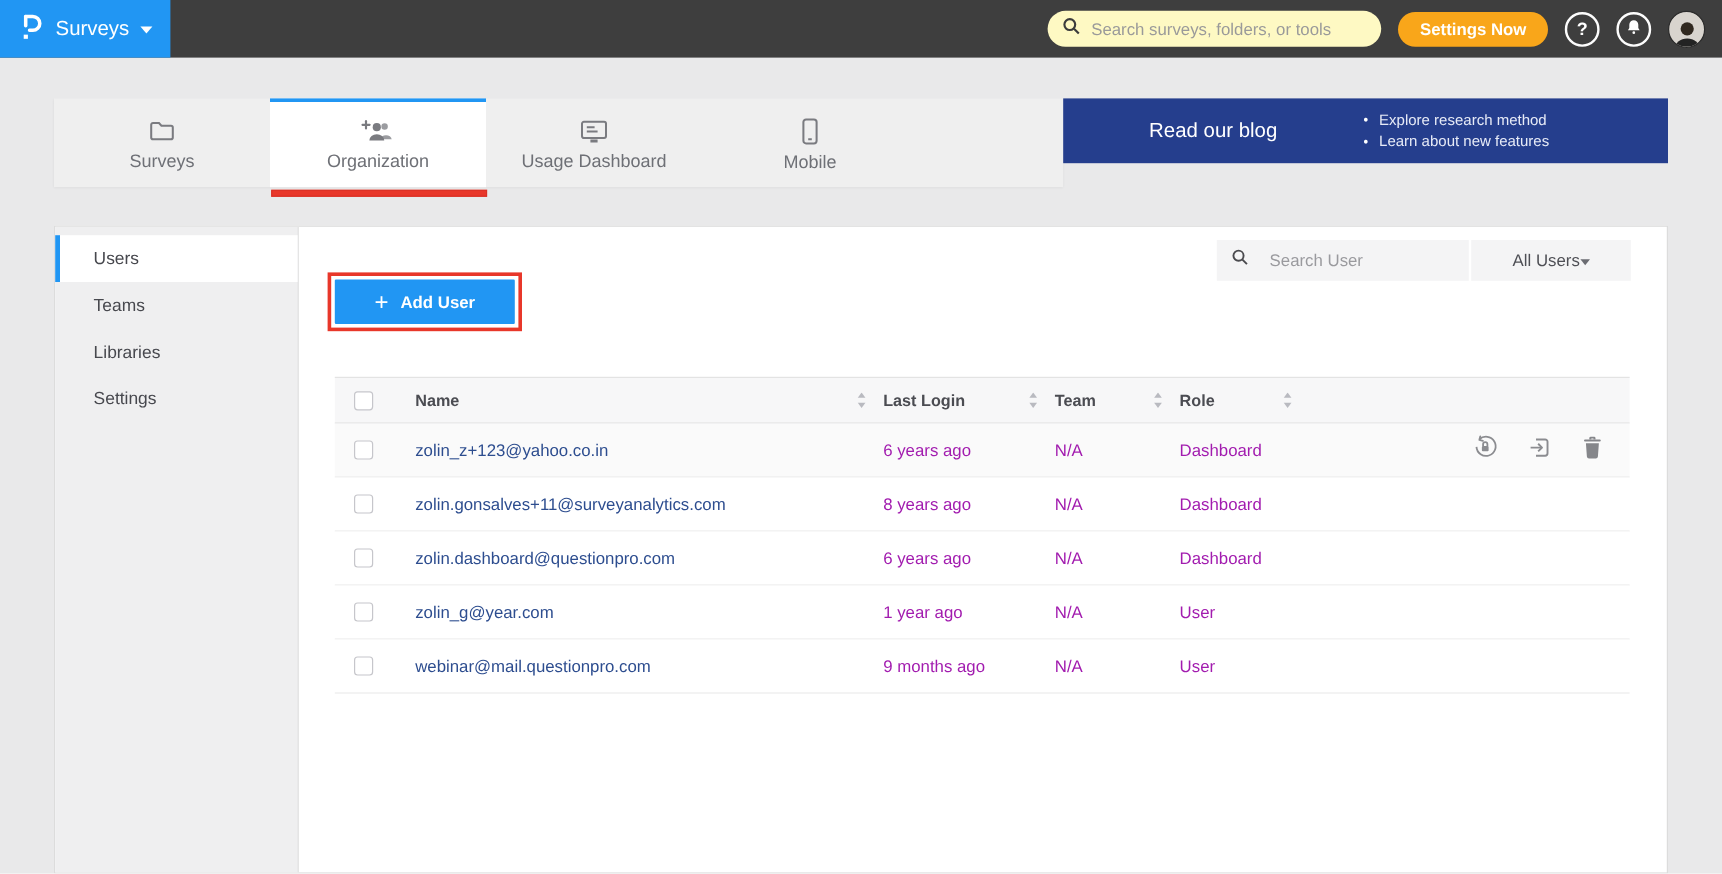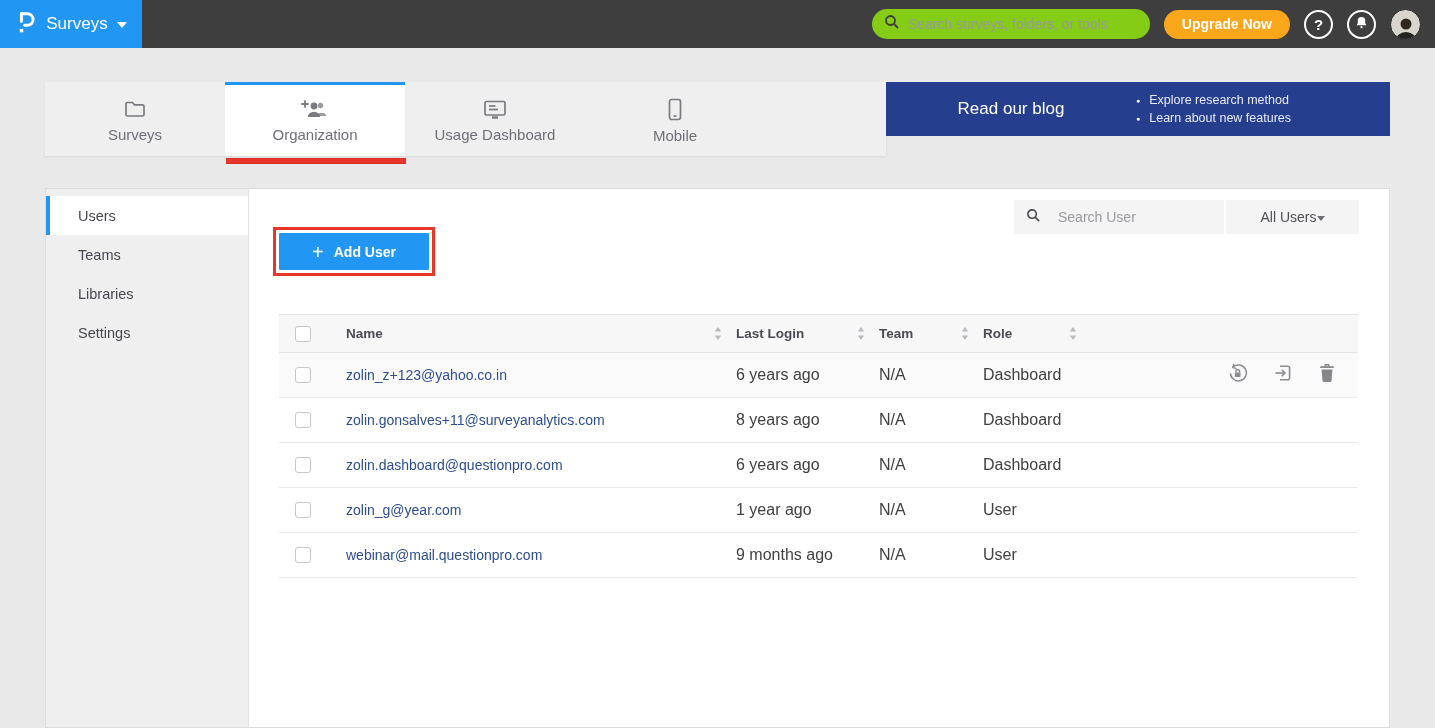--- a/index.html
+++ b/index.html
@@ -6,21 +6,21 @@
   html,body { width:1435px; height:728px; }
   body { font-family:"Liberation Sans","DejaVu Sans",sans-serif; background:#e9e9ea; overflow:hidden; }
   #app { position:relative; width:1435px; height:728px; }
 
   
   .topbar { position:absolute; left:0; top:0; width:1435px; height:48px; background:#3e3e3e; display:flex; align-items:center; }
   .logo-block { width:142px; height:48px; background:#2196f3; display:flex; align-items:center; justify-content:center; gap:9px; cursor:pointer; }
   .logo-block .brand { color:#fff; font-size:17px; }
   .caret { width:0; height:0; border-left:5px solid transparent; border-right:5px solid transparent; border-top:6px solid #fff; margin-top:2px; }
   .topbar-right { margin-left:auto; display:flex; align-items:center; gap:14px; padding-right:14px; }
-  .global-search { width:278px; height:30px; background:#84cc16; border-radius:15px; display:flex; align-items:center; gap:8px; padding:0 12px; }
+  .global-search { width:278px; height:30px; background:#fef9c3; border-radius:15px; display:flex; align-items:center; gap:8px; padding:0 12px; }
   .global-search input { border:none; outline:none; background:transparent; font-size:14px; color:#555; width:220px; font-family:inherit; }
   .global-search input::placeholder { color:#9a9a9a; }
   .upgrade-btn { height:29px; padding:0 18px; background:#f9a61a; border:none; border-radius:15px; color:#fff; font-weight:bold; font-size:14px; cursor:pointer; font-family:inherit; }
   .circle-icon { width:29px; height:29px; border-radius:50%; border:2px solid #fdfdfd; color:#fff; display:flex; align-items:center; justify-content:center; font-weight:bold; font-size:15px; cursor:pointer; background:transparent; }
   .avatar { width:31px; height:31px; border-radius:50%; background:#d8d4ce; overflow:hidden; display:flex; align-items:flex-end; justify-content:center; cursor:pointer; border:1px solid #2b2b2b; }
 
   
   .tabstrip { position:absolute; left:45px; top:82px; width:1345px; height:74px; display:flex; }
   .tabs-zone { width:841px; height:74px; background:#efefef; display:flex; box-shadow:0 1px 2px rgba(0,0,0,.08); }
   .tab { width:180px; height:74px; display:flex; flex-direction:column; align-items:center; justify-content:center; gap:6px; color:#6e7076; font-size:15px; cursor:pointer; border-top:3px solid transparent; }
@@ -56,21 +56,21 @@
   .t-row.hovered { background:#fafafa; }
   .c-check { width:67px; display:flex; align-items:center; padding-left:16px; }
   .checkbox { width:16px; height:16px; border:1px solid #c6c6cb; border-radius:3px; background:#fff; cursor:pointer; }
   .c-name { flex:1; display:flex; align-items:center; }
   .c-login { width:143px; display:flex; align-items:center; }
   .c-team { width:104px; display:flex; align-items:center; }
   .c-role { width:108px; display:flex; align-items:center; }
   .c-actions { width:267px; display:flex; align-items:center; justify-content:flex-end; gap:25px; padding-right:22px; }
   .sort-ic { margin-left:auto; margin-right:14px; cursor:pointer; display:flex; }
   .email { color:#2d4d8f; font-size:14px; cursor:pointer; text-decoration:none; }
-  .cell-txt { color:#404040; font-size:16px; }
+  .cell-txt { color:#a21caf; font-size:14px; }
   .act-ic { cursor:pointer; display:none; }
   .t-row.hovered .act-ic { display:block; }
 </style>
 </head>
 <body>
 
 <div id="app">
 
   <div class="topbar">
     <div class="logo-block">
@@ -89,21 +89,21 @@
     <div class="topbar-right">
       <div class="global-search">
         <span>
           <svg width="16" height="16" viewBox="0 0 16 16" fill="none" stroke="#3c3c3c" stroke-width="1.8">
             <circle cx="6.5" cy="6.5" r="4.5"></circle>
               <line x1="10" y1="10" x2="14" y2="14"></line>
           </svg>
         </span>
         <input placeholder="Search surveys, folders, or tools" style="">
       </div>
-      <button class="upgrade-btn">Upgrade Now</button>
+      <button class="upgrade-btn">Settings Now</button>
       <div class="circle-icon">
           <span>?</span>
         </div>
       <div class="circle-icon">
         <span>
           <svg width="15" height="15" viewBox="0 0 24 24" fill="#fff">
             <path d="M12 3 a6 6 0 0 1 6 6 v4.2 l1.8 3 H4.2 L6 13.2 V9 a6 6 0 0 1 6-6 Z"></path>
             <circle cx="12" cy="19.5" r="1.8"></circle>
           </svg>
         </span>

